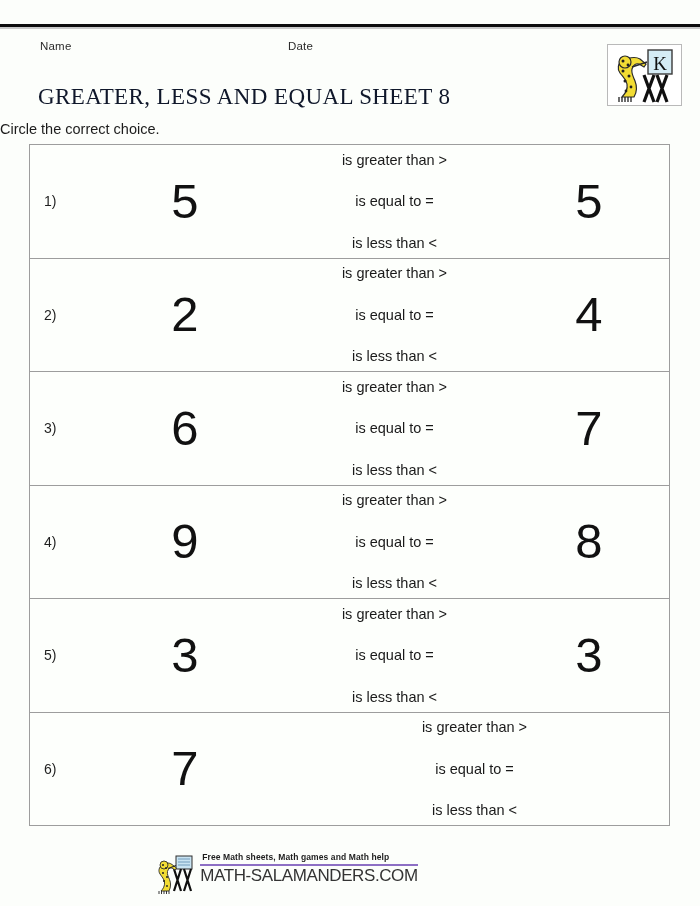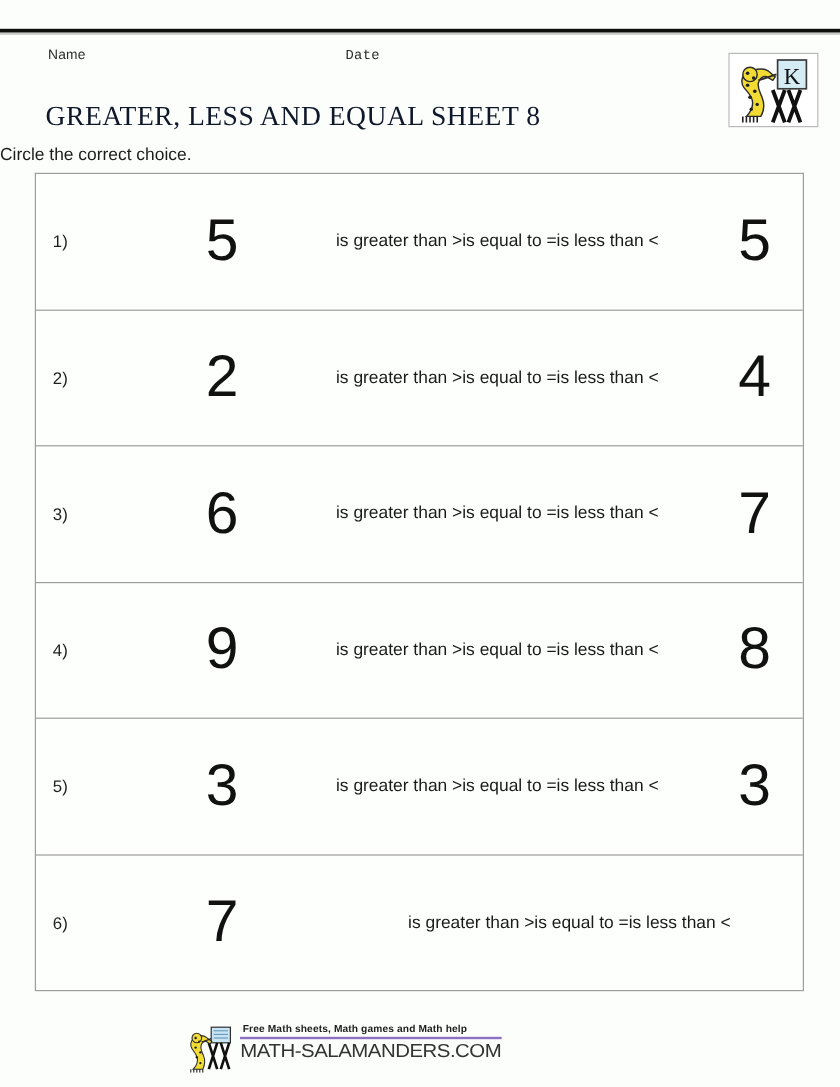--- a/index.html
+++ b/index.html
@@ -43,21 +43,21 @@
     padding-left: 28px;
   }
   .meta-label {
     position: absolute;
     font-size: 11.5px;
     font-family: "Liberation Sans", sans-serif;
     color: #2b2b2b;
     letter-spacing: 0.2px;
   }
   .meta-name { left: 40px; top: 0; }
-  .meta-date { left: 288px; top: 0; font-family: Liberation Mono, monospace; }
+  .meta-date { left: 288px; top: 0; }
 
   
   .logo-box {
     position: absolute;
     right: 18px;
     top: 44px;
     width: 75px;
     height: 62px;
     border: 1px solid #b9b9b9;
     background: #ffffff;
@@ -122,23 +122,23 @@
     text-align: center;
     font-size: 49px;
     line-height: 1;
     color: #111;
     font-family: "Liberation Sans", sans-serif;
   }
   .col-choices {
     flex: 1 1 auto;
     text-align: center;
     display: flex;
-    flex-direction: row;
+    flex-direction: column;
     justify-content: center;
-    gap: 0;
+    gap: 12px;
   }
   .choice {
     font-size: 14.5px;
     line-height: 1;
     padding: 7.5px 0;
     color: #1a1a1a;
     font-family: "Liberation Sans", sans-serif;
     white-space: nowrap;
   }
   .col-right-num {

